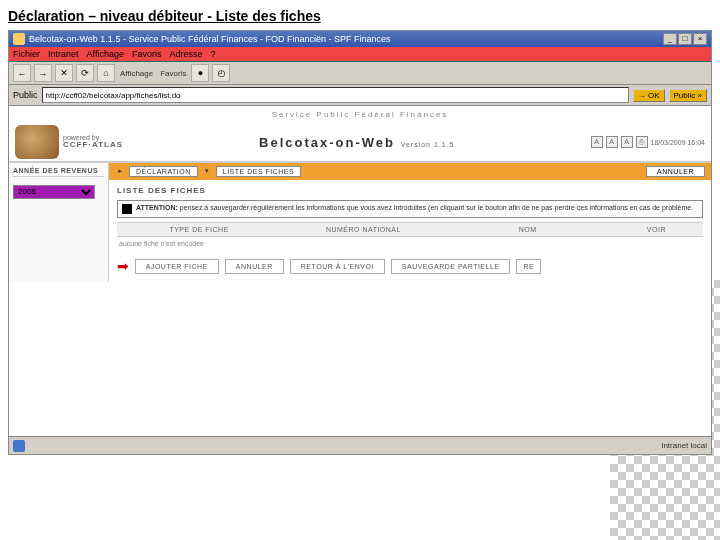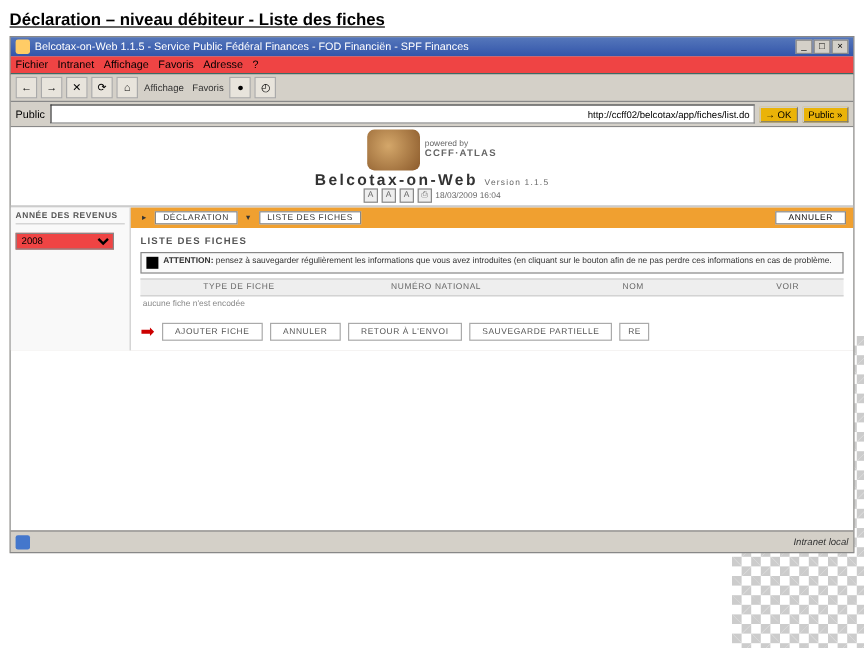--- a/index.html
+++ b/index.html
@@ -17,41 +17,41 @@
   
   .menubar { background: #ef4444; font-size: 9px; padding: 2px 4px; display: flex; gap: 8px; border-bottom: 1px solid #0f766e; }
   .menubar span { cursor: pointer; }
   
   .toolbar { background: #d4d0c8; padding: 2px 4px; display: flex; align-items: center; gap: 3px; border-bottom: 1px solid #888; }
   .tb-btn { width: 18px; height: 18px; background: #e8e4dc; border: 1px solid #aaa; font-size: 9px; display: flex; align-items: center; justify-content: center; cursor: pointer; }
   .tb-text { font-size: 8px; color: #333; padding: 0 2px; }
   
   .addressbar { background: #d4d0c8; padding: 2px 4px; display: flex; align-items: center; gap: 4px; border-bottom: 1px solid #888; }
   .addr-label { font-size: 9px; }
-  .addr-input { flex: 1; height: 16px; background: #fff; border: 1px inset #888; font-size: 8px; padding: 0 3px; text-align: right; }
+  .addr-input { flex: 1; height: 16px; background: #fff; border: 1px inset #888; font-size: 8px; padding: 0 3px; }
   .addr-btn { font-size: 8px; padding: 1px 4px; background: #eab308; border: 1px outset #ccc; cursor: pointer; }
   
   .content-area { background: #fff; min-height: 180px; position: relative; }
   
   .header-strip { text-align: center; font-size: 8px; color: #888; padding: 4px; letter-spacing: 2px; }
   
-  .app-header { display: flex; align-items: center; padding: 2px 6px; border-bottom: 2px solid #ccc; flex-direction: column; }
+  .app-header { display: flex; align-items: center; padding: 2px 6px; border-bottom: 2px solid #ccc; }
   .logo-block { display: flex; align-items: center; gap: 4px; }
   .logo-img { width: 44px; height: 34px; background: radial-gradient(circle at 40% 40%, #d4a76a, #8b5a2b); border-radius: 6px; }
   .logo-text { font-size: 7px; color: #666; line-height: 1.1; }
   .logo-text .ccff { font-weight: bold; font-size: 8px; letter-spacing: 1px; }
   .app-title { flex: 1; text-align: center; font-size: 13px; font-weight: bold; letter-spacing: 2px; color: #333; }
   .app-version { font-size: 7px; color: #666; font-weight: normal; letter-spacing: 1px; }
   .header-right { font-size: 7px; color: #666; display: flex; align-items: center; gap: 3px; }
   .font-box { width: 12px; height: 12px; border: 1px solid #888; background: #eee; text-align: center; line-height: 10px; font-size: 7px; cursor: pointer; }
   
   .main-layout { display: flex; }
   .sidebar { width: 100px; background: #f9f9f9; border-right: 1px solid #ccc; padding: 4px; }
   .sidebar-header { font-size: 7px; font-weight: bold; color: #555; border-bottom: 1px solid #ccc; padding-bottom: 2px; margin-bottom: 3px; letter-spacing: 0.5px; }
-  .year-select { width: 90%; font-size: 8px; height: 14px; border: 1px solid #888; background: #ef4444; }
+  .year-select { width: 90%; font-size: 8px; height: 14px; border: 1px solid #888; background: #a21caf; }
   
   .main-content { flex: 1; padding: 0; }
   .breadcrumb { background: #f0a030; padding: 3px 6px; display: flex; align-items: center; gap: 4px; font-size: 7px; color: #333; }
   .bc-box { background: #fff; border: 1px solid #888; padding: 1px 6px; font-size: 7px; letter-spacing: 0.5px; }
   .bc-icon { width: 10px; height: 10px; display: inline-block; text-align: center; }
   .annuler-btn { margin-left: auto; background: #fff; border: 1px solid #888; font-size: 7px; padding: 1px 10px; cursor: pointer; letter-spacing: 0.5px; }
   
   .section-title { font-size: 8px; font-weight: bold; color: #555; padding: 6px 8px 3px 8px; letter-spacing: 1px; }
   
   .warning-box { margin: 2px 8px; border: 1px solid #888; background: #fafafa; padding: 3px 4px; font-size: 7px; color: #333; display: flex; gap: 4px; }
@@ -64,21 +64,21 @@
   .th3 { flex: 1.5; }
   .th4 { flex: 0.8; }
   
   .empty-msg { font-size: 7px; color: #888; padding: 3px 10px; }
   
   .action-row { display: flex; gap: 6px; padding: 8px 8px; align-items: center; }
   .arrow-pointer { color: #cc0000; font-size: 14px; }
   .action-btn { background: #fff; border: 1px solid #aaa; font-size: 7px; padding: 3px 10px; cursor: pointer; letter-spacing: 0.5px; color: #555; }
   .action-btn.small { padding: 3px 6px; }
   
-  .statusbar { background: #d4d0c8; border-top: 1px solid #888; padding: 2px 4px; font-size: 8px; color: #333; display: flex; justify-content: space-between; align-items: center; height: 18px; font-style: italic; }
+  .statusbar { background: #d4d0c8; border-top: 1px solid #888; padding: 2px 4px; font-size: 8px; color: #333; display: flex; justify-content: space-between; align-items: center; height: 18px; }
   .status-left { display: flex; align-items: center; gap: 3px; }
   .status-icon { width: 12px; height: 12px; background: #4477cc; border-radius: 2px; }
   
   .checker-bg { position: absolute; right: 0; top: 280px; bottom: 0; width: 110px; 
     background-image: 
       linear-gradient(45deg, #ccc 25%, transparent 25%),
       linear-gradient(-45deg, #ccc 25%, transparent 25%),
       linear-gradient(45deg, transparent 75%, #ccc 75%),
       linear-gradient(-45deg, transparent 75%, #ccc 75%);
     background-size: 16px 16px;
@@ -127,20 +127,21 @@
   </div>
 
   <div class="addressbar">
     <span class="addr-label">Public</span>
     <input class="addr-input" value="http://ccff02/belcotax/app/fiches/list.do" style="">
     <span class="addr-btn">→ OK</span>
     <span class="addr-btn">Public »</span>
   </div>
 
   <div class="content-area">
+    <div class="header-strip">Service Public Fédéral Finances</div>
 
     <div class="app-header">
       <div class="logo-block">
         <div class="logo-img"></div>
         <div class="logo-text">
           <div>powered by</div>
           <div class="ccff">CCFF·ATLAS</div>
         </div>
       </div>
       <div class="app-title">

